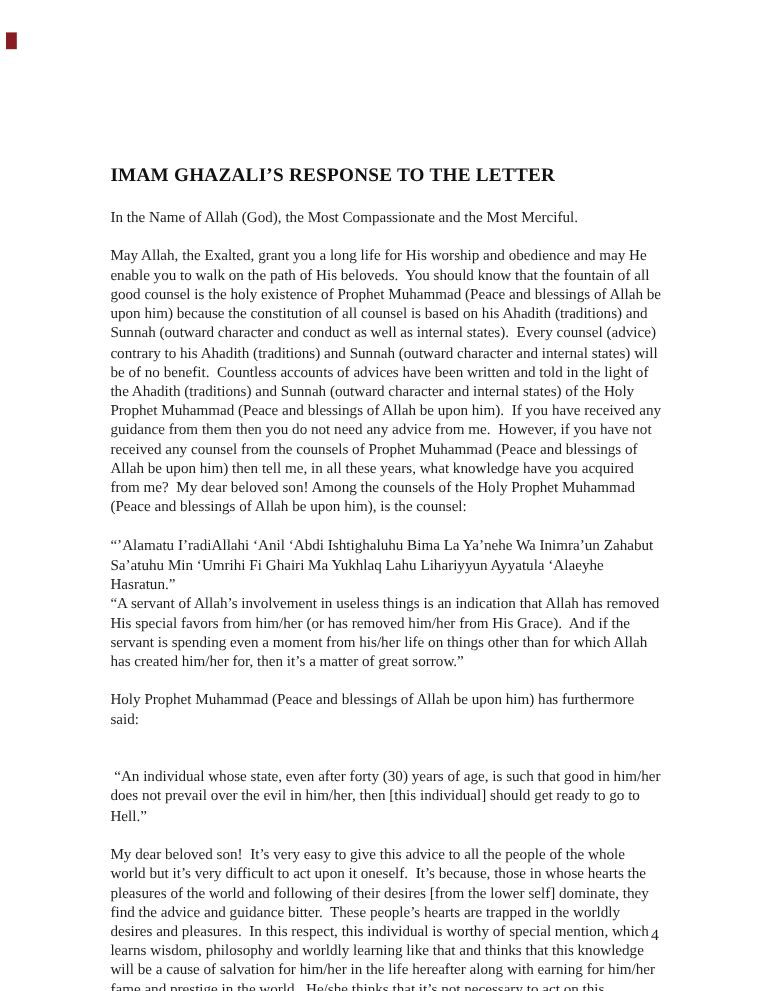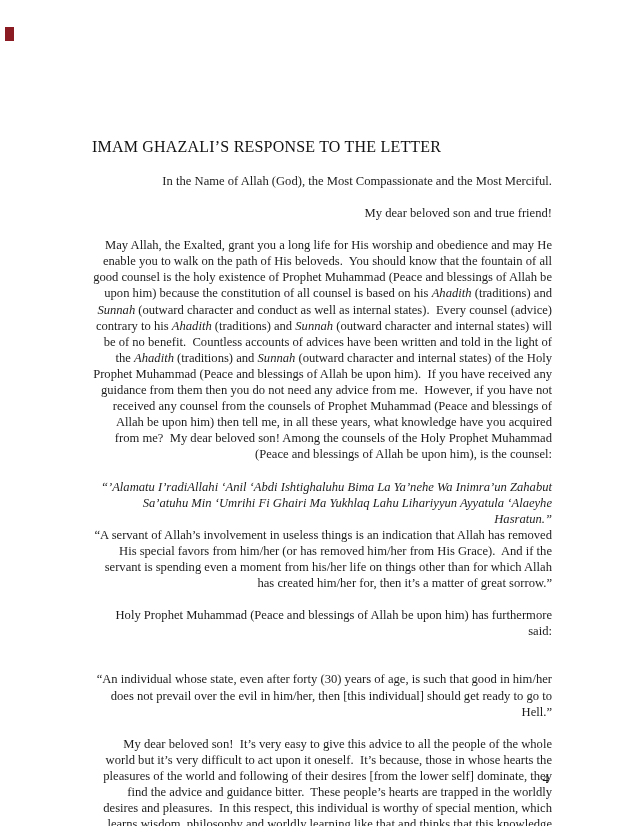--- a/index.html
+++ b/index.html
@@ -20,56 +20,55 @@
     height: 14px;
   }
   .text-column {
     position: absolute;
     left: 92px;
     top: 138px;
     width: 460px;
   }
   h1.doc-title {
     font-size: 16px;
-    font-weight: normal;
+    font-weight: bold;
     margin: 0 0 17px 0;
     letter-spacing: 0.2px;
     color: #111111;
   }
   p.doc-para {
     font-size: 12.6px;
     line-height: 16.1px;
     margin: 0 0 16px 0;
-    text-align: right;
+    text-align: left;
     white-space: pre-wrap;
     color: #1c1c1c;
   }
   p.doc-para:last-child { margin-bottom: 0; }
-  .it { font-style: italic; }
+  .it { }
   .page-number {
     position: absolute;
     left: 92px;
     top: 771px;
     width: 457px;
     text-align: right;
     font-size: 13px;
     color: #1c1c1c;
   }
 </style>
 </head>
 <body>
 
 <div>
   <div class="corner-marker" style="background: rgb(139, 27, 34);"></div>
 
   <div class="text-column">
     <h1 class="doc-title">IMAM GHAZALI’S RESPONSE TO THE LETTER</h1>
     <div id="paragraphs">
         <p class="doc-para"><span>In the Name of Allah (God), the Most Compassionate and the Most Merciful.</span></p>
-        <p class="doc-para"><span>My dear beloved son and true friend!</span></p>
         <p class="doc-para"><span>May Allah, the Exalted, grant you a long life for His worship and obedience and may He enable you to walk on the path of His beloveds.  You should know that the fountain of all good counsel is the holy existence of Prophet Muhammad (Peace and blessings of Allah be upon him) because the constitution of all counsel is based on his </span><span class="it">Ahadith</span><span> (traditions) and </span><span class="it">Sunnah</span><span> (outward character and conduct as well as internal states).  Every counsel (advice) contrary to his </span><span class="it">Ahadith</span><span> (traditions) and </span><span class="it">Sunnah</span><span> (outward character and internal states) will be of no benefit.  Countless accounts of advices have been written and told in the light of the </span><span class="it">Ahadith</span><span> (traditions) and </span><span class="it">Sunnah</span><span> (outward character and internal states) of the Holy Prophet Muhammad (Peace and blessings of Allah be upon him).  If you have received any guidance from them then you do not need any advice from me.  However, if you have not received any counsel from the counsels of Prophet Muhammad (Peace and blessings of Allah be upon him) then tell me, in all these years, what knowledge have you acquired from me?  My dear beloved son! Among the counsels of the Holy Prophet Muhammad (Peace and blessings of Allah be upon him), is the counsel:</span></p>
         <p class="doc-para"><span class="it">“’Alamatu I’radiAllahi ‘Anil ‘Abdi Ishtighaluhu Bima La Ya’nehe Wa Inimra’un Zahabut Sa’atuhu Min ‘Umrihi Fi Ghairi Ma Yukhlaq Lahu Lihariyyun Ayyatula ‘Alaeyhe Hasratun.”</span><br><span>“A servant of Allah’s involvement in useless things is an indication that Allah has removed His special favors from him/her (or has removed him/her from His Grace).  And if the servant is spending even a moment from his/her life on things other than for which Allah has created him/her for, then it’s a matter of great sorrow.”</span></p>
         <p class="doc-para"><span>Holy Prophet Muhammad (Peace and blessings of Allah be upon him) has furthermore said:</span></p>
         <p class="doc-para"><br><span> “An individual whose state, even after forty (30) years of age, is such that good in him/her does not prevail over the evil in him/her, then [this individual] should get ready to go to Hell.”</span></p>
         <p class="doc-para"><span>My dear beloved son!  It’s very easy to give this advice to all the people of the whole world but it’s very difficult to act upon it oneself.  It’s because, those in whose hearts the pleasures of the world and following of their desires [from the lower self] dominate, they find the advice and guidance bitter.  These people’s hearts are trapped in the worldly desires and pleasures.  In this respect, this individual is worthy of special mention, which learns wisdom, philosophy and worldly learning like that and thinks that this knowledge will be a cause of salvation for him/her in the life hereafter along with earning for him/her fame and prestige in the world.  He/she thinks that it’s not necessary to act on this knowledge and that he/she is exempt from acting upon it.</span></p>
       </div>
   </div>
 
   <div class="page-number">4</div>
 </div>

